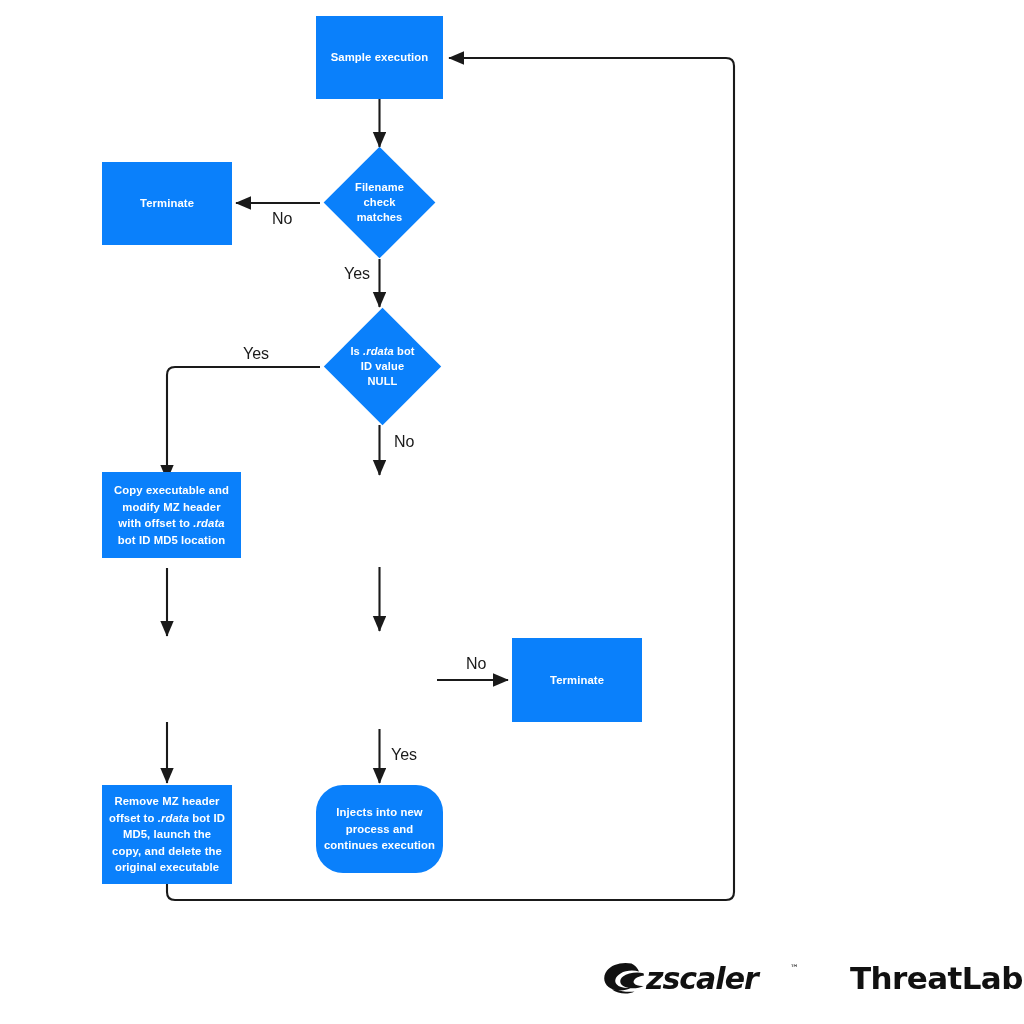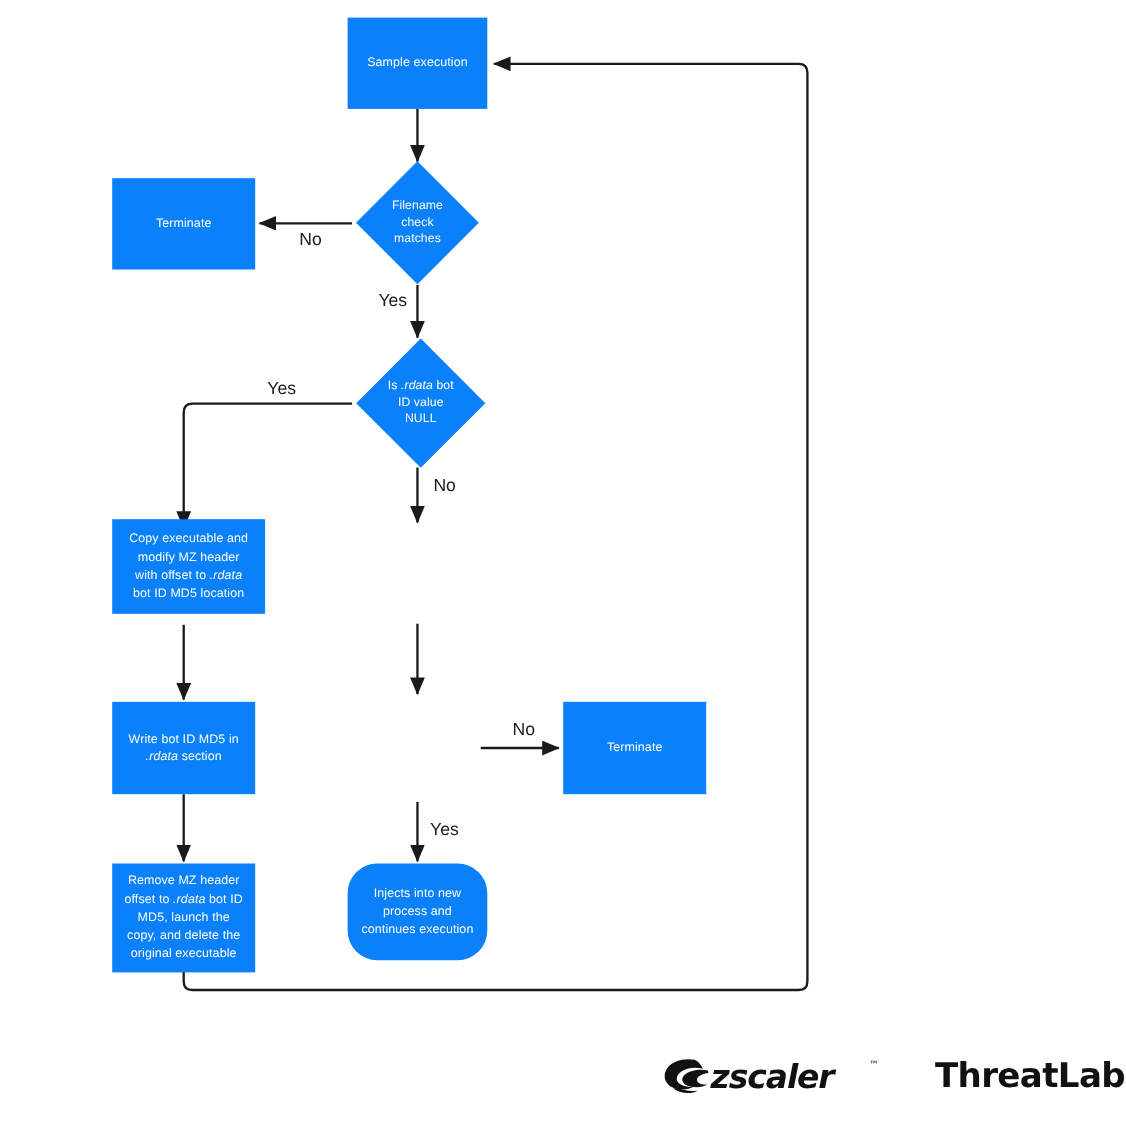--- a/index.html
+++ b/index.html
@@ -42,20 +42,21 @@
     line-height: 16.5px;
     letter-spacing: 0.1px;
     z-index: 3;
   }
   .node .label {
     display: block;
     width: 100%;
     padding: 0 0;
     box-sizing: border-box;
     white-space: pre-line;
+    font-weight: bold;
   }
   .process {
     background: #0a80fb;
   }
   .decision {
     background: transparent;
   }
   .decision .dia {
     position: absolute;
     left: 0; top: 0;
@@ -187,24 +188,20 @@
   </div>
 
   <div class="node process" style="left: 102px; top: 472px; width: 139px; height: 86px; background: rgb(10, 128, 251); color: rgb(255, 255, 255);">
     <span class="label">Copy executable and
 modify MZ header
 with offset to <i>.rdata</i>
 bot ID MD5 location</span>
   </div>
 
 
-  <div class="node process" style="left: 102px; top: 638px; width: 130px; height: 84px; background: rgb(10, 128, 251); color: rgb(255, 255, 255);">
-    <span class="label">Write bot ID MD5 in
-<i>.rdata</i> section</span>
-  </div>
 
 
   <div class="node process" style="left: 512px; top: 638px; width: 130px; height: 84px; background: rgb(10, 128, 251); color: rgb(255, 255, 255);">
     <span class="label">Terminate</span>
   </div>
 
   <div class="node process" style="left: 102px; top: 785px; width: 130px; height: 99px; background: rgb(10, 128, 251); color: rgb(255, 255, 255);">
     <span class="label">Remove MZ header
 offset to <i>.rdata</i> bot ID
 MD5, launch the

